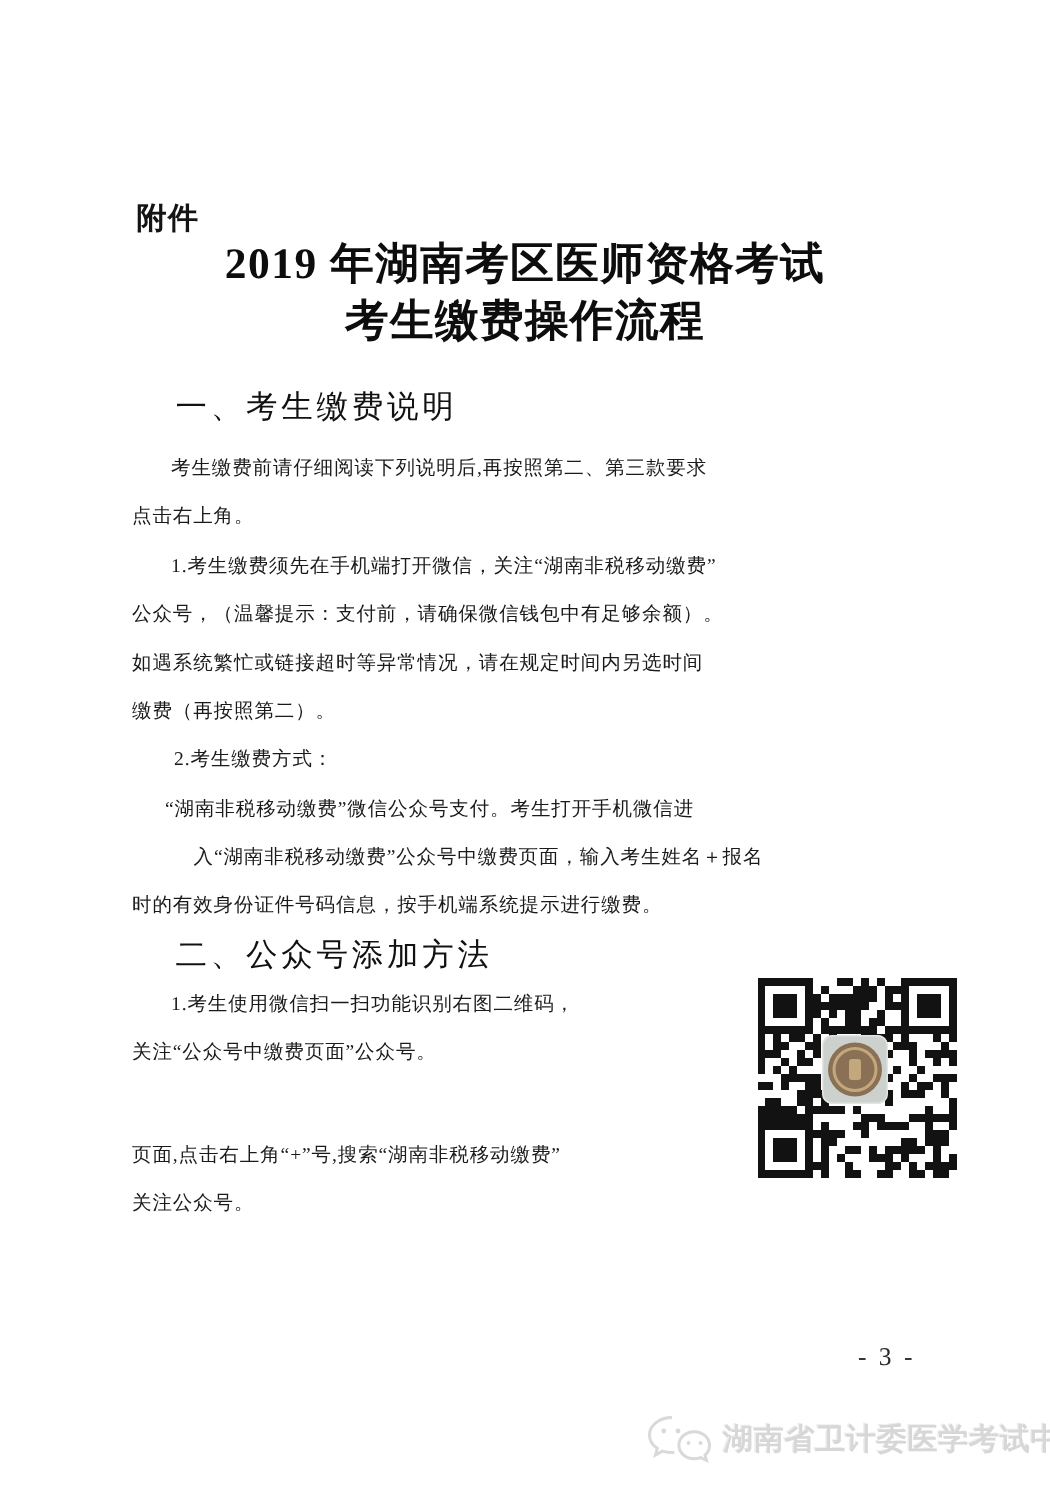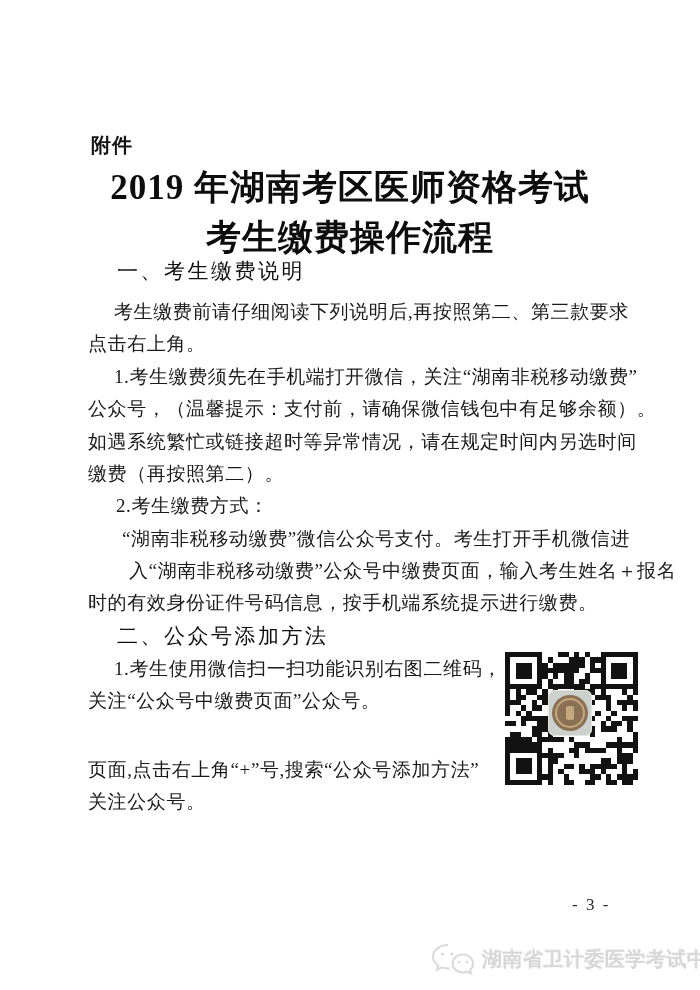--- a/index.html
+++ b/index.html
@@ -16,27 +16,27 @@
   .attachment{
     position:absolute;left:91px;top:132px;
     font-size:20px;font-weight:700;color:#141414;
     letter-spacing:1px;
   }
   .title-block{
     position:absolute;left:8px;top:157px;width:684px;
     text-align:center;color:#0d0d0d;
   }
   .title-line{
-    font-size:35px;font-weight:700;line-height:38px;
-    letter-spacing:1px;white-space:nowrap;margin-top:12px;
+    font-size:29px;font-weight:700;line-height:38px;
+    letter-spacing:1px;white-space:nowrap;
   }
   
   .bl{
     position:absolute;
-    font-size:19px;line-height:26px;height:26px;
+    font-size:13px;line-height:26px;height:26px;
     letter-spacing:0.6px;color:#1a1a1a;white-space:nowrap;
   }
   .heading{
     font-weight:400;font-size:21px;letter-spacing:2.5px;color:#111;
   }
   
   .qr-wrap{
     position:absolute;left:505px;top:651px;width:133px;height:135px;
   }
   .qr-wrap svg{display:block;width:133px;height:135px;}
@@ -93,28 +93,28 @@
   </div>
 
   <div class="bl heading" style="left:117px;top:258px;">一、考生缴费说明</div>
   <div class="bl" style="left:114px;top:299px;">考生缴费前请仔细阅读下列说明后,再按照第二、第三款要求</div>
   <div class="bl" style="left:88px;top:331px;">点击右上角。</div>
   <div class="bl" style="left:114px;top:364px;">1.考生缴费须先在手机端打开微信，关注“湖南非税移动缴费”</div>
   <div class="bl" style="left:88px;top:396px;">公众号，（温馨提示：支付前，请确保微信钱包中有足够余额）。</div>
   <div class="bl" style="left:88px;top:429px;">如遇系统繁忙或链接超时等异常情况，请在规定时间内另选时间</div>
   <div class="bl" style="left:88px;top:461px;">缴费（再按照第二）。</div>
   <div class="bl" style="left:116px;top:493px;">2.考生缴费方式：</div>
-  <div class="bl" style="left:110px;top:526px;margin-left:12px;">“湖南非税移动缴费”微信公众号支付。考生打开手机微信进</div>
+  <div class="bl" style="left:110px;top:526px;">“湖南非税移动缴费”微信公众号支付。考生打开手机微信进</div>
   <div class="bl" style="left:88px;top:558px;margin-left:41px;">入“湖南非税移动缴费”公众号中缴费页面，输入考生姓名＋报名</div>
   <div class="bl" style="left:88px;top:590px;">时的有效身份证件号码信息，按手机端系统提示进行缴费。</div>
 
   <div class="bl heading" style="left:117px;top:623px;">二、公众号添加方法</div>
   <div class="bl" style="left:114px;top:656px;">1.考生使用微信扫一扫功能识别右图二维码，</div>
   <div class="bl" style="left:88px;top:688px;">关注“公众号中缴费页面”公众号。</div>
-  <div class="bl" style="left:88px;top:757px;">页面,点击右上角“+”号,搜索“公众号添加方法”</div>
+  <div class="bl" style="left:88px;top:757px;">页面,点击右上角“+”号,搜索“湖南非税移动缴费”</div>
   <div class="bl" style="left:88px;top:789px;">关注公众号。</div>
 
   <div class="qr-wrap">
     <svg id="qr-svg" viewBox="0 0 25 25" shape-rendering="crispEdges">
         <path fill-rule="evenodd" fill="#121212" d="M0 0h7v7h-7z M1 1v5h5v-5z"></path>
         <rect x="2" y="2" width="3" height="3" fill="#121212"></rect>
         <path fill-rule="evenodd" fill="#121212" d="M18 0h7v7h-7z M19 1v5h5v-5z"></path>
         <rect x="20" y="2" width="3" height="3" fill="#121212"></rect>
         <path fill-rule="evenodd" fill="#121212" d="M0 18h7v7h-7z M1 19v5h5v-5z"></path>
         <rect x="2" y="20" width="3" height="3" fill="#121212"></rect>

